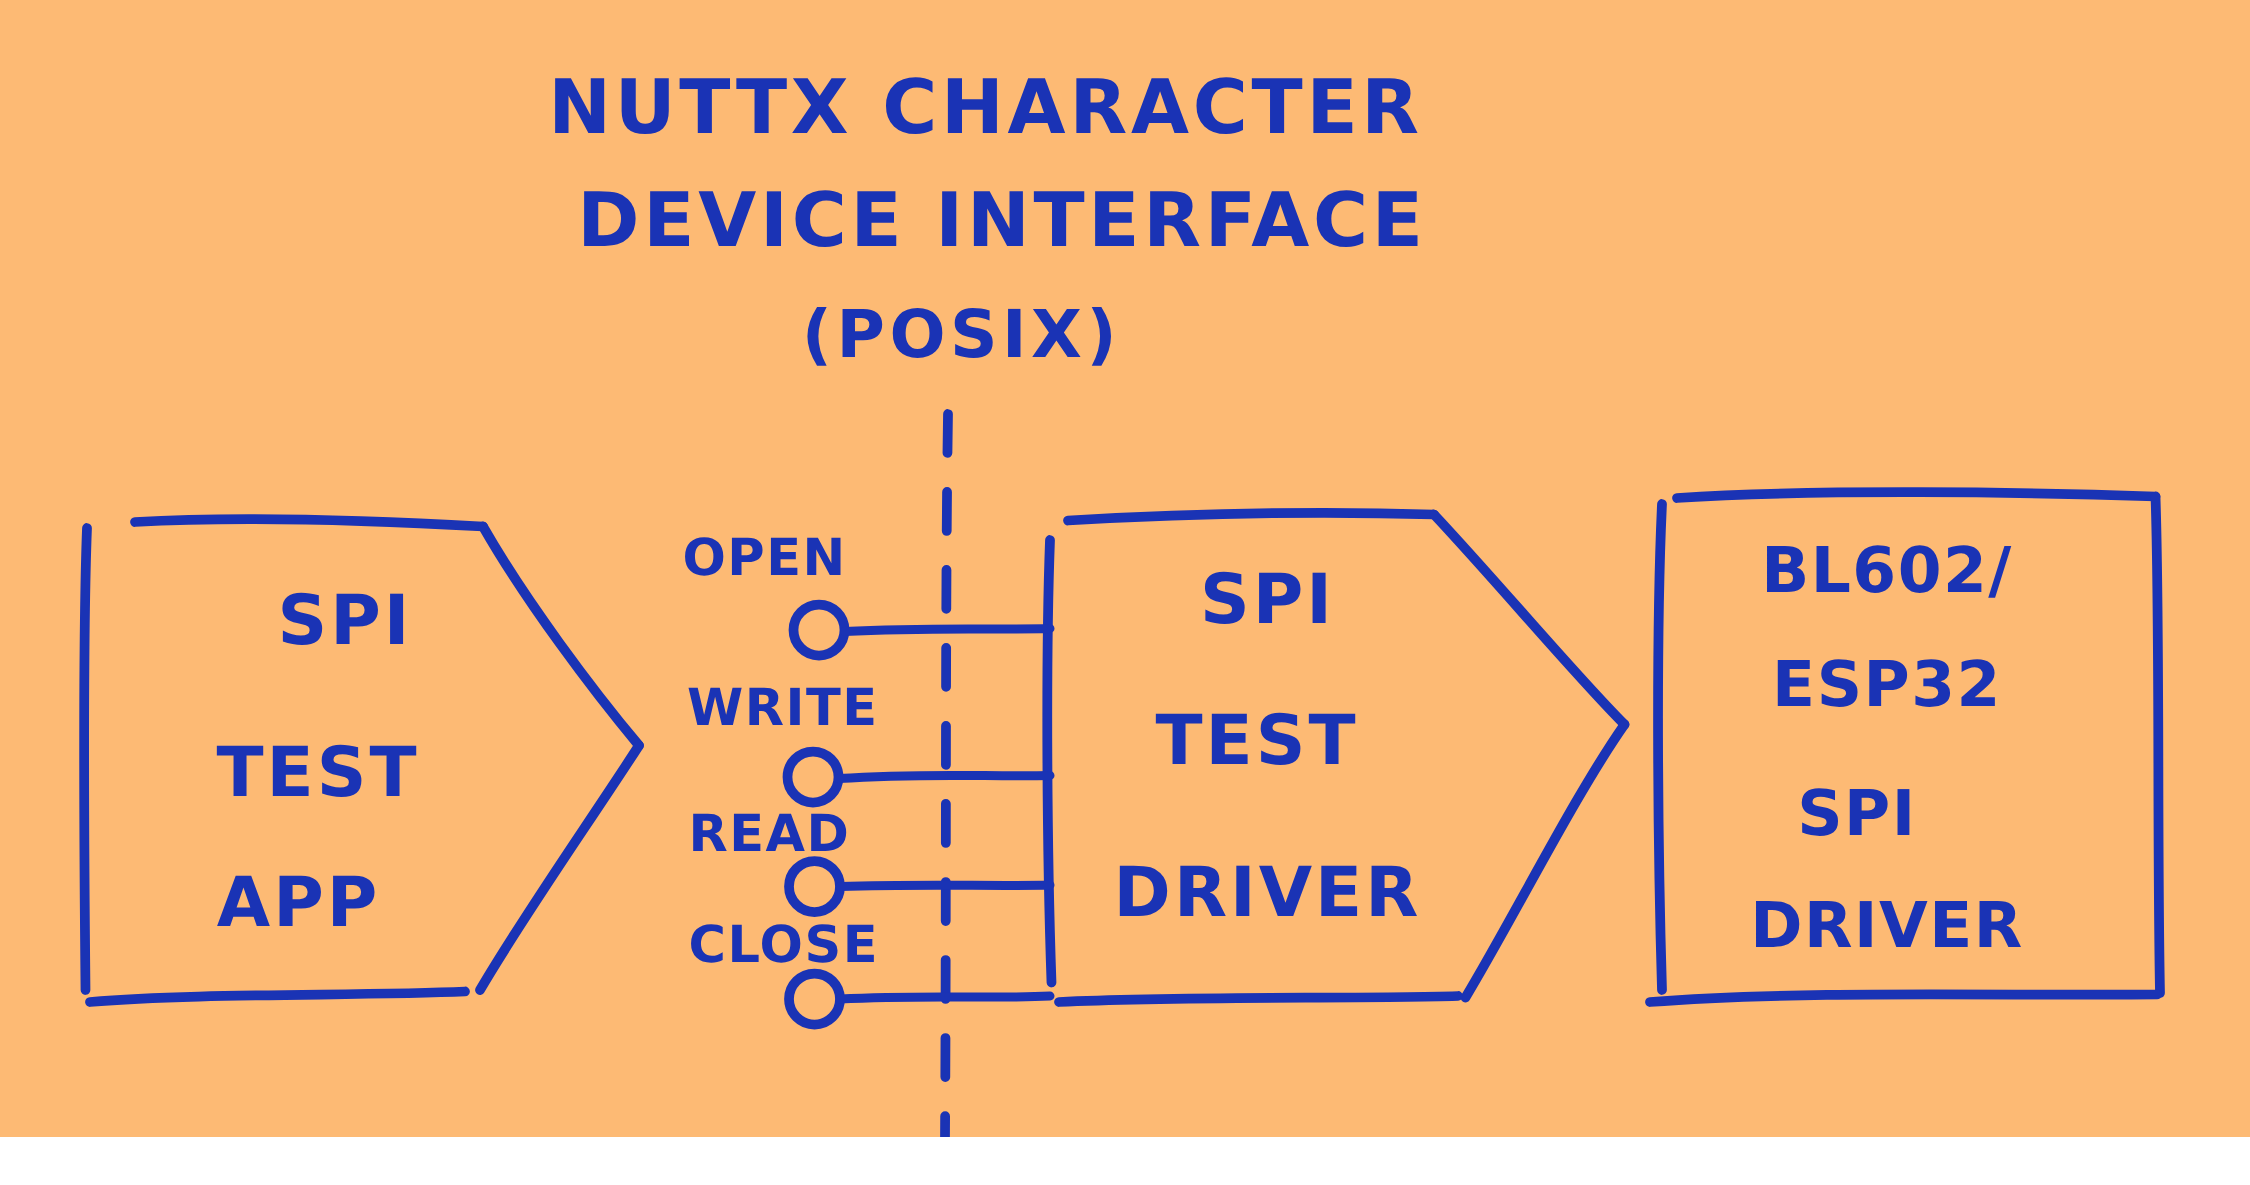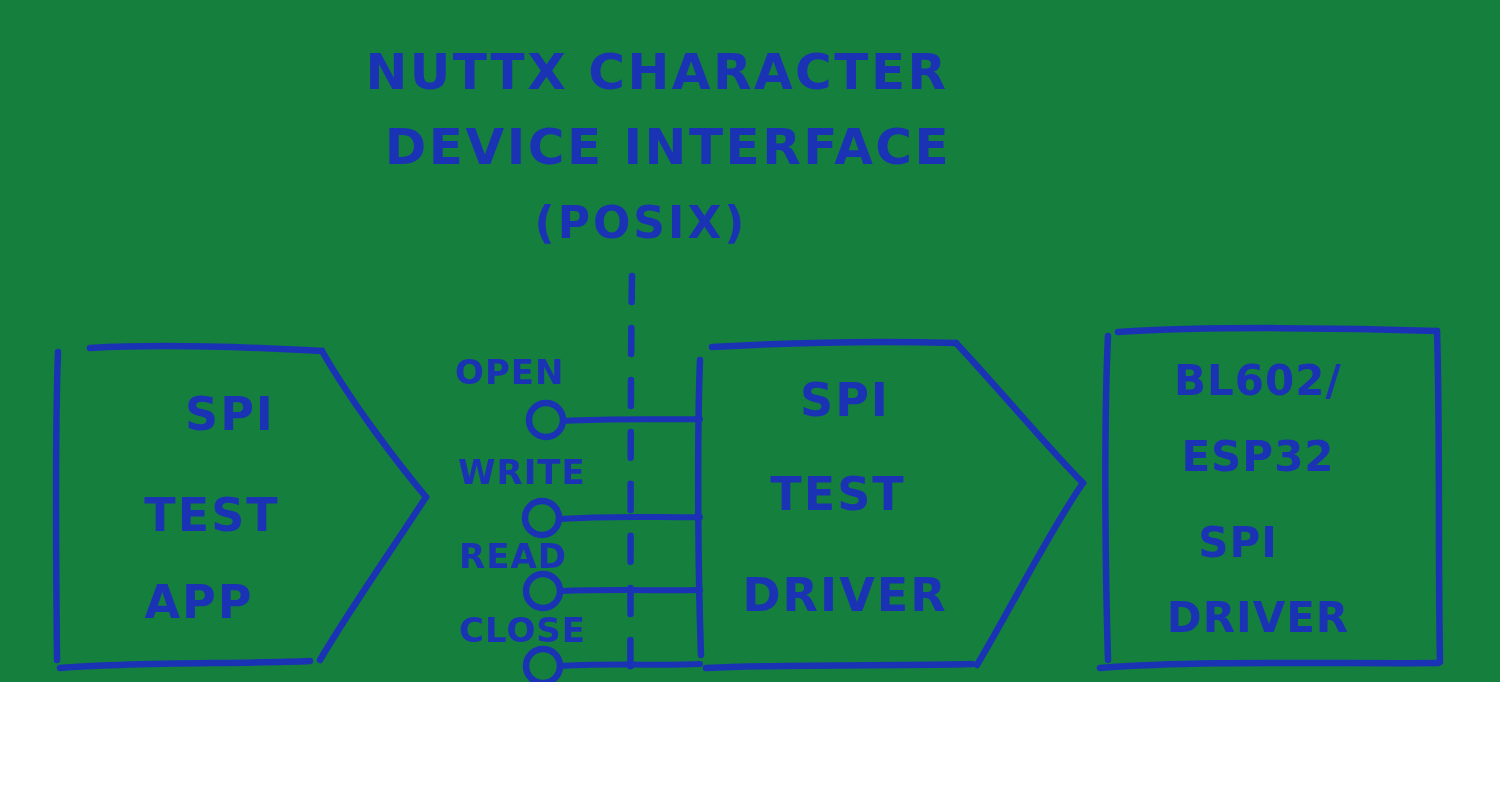--- a/index.html
+++ b/index.html
@@ -3,22 +3,22 @@
 <meta charset="utf-8">
 <style>
   html, body {
     margin: 0;
     padding: 0;
     background: #ffffff;
   }
   #canvas {
     position: relative;
     width: 1500px;
-    height: 682px;
-    background: #15803d;
+    height: 758px;
+    background: #fdba74;
     overflow: hidden;
     font-family: "DejaVu Sans", sans-serif;
   }
   svg.layer {
     position: absolute;
     top: 0;
     left: 0;
     width: 1500px;
     height: 790px;
   }

